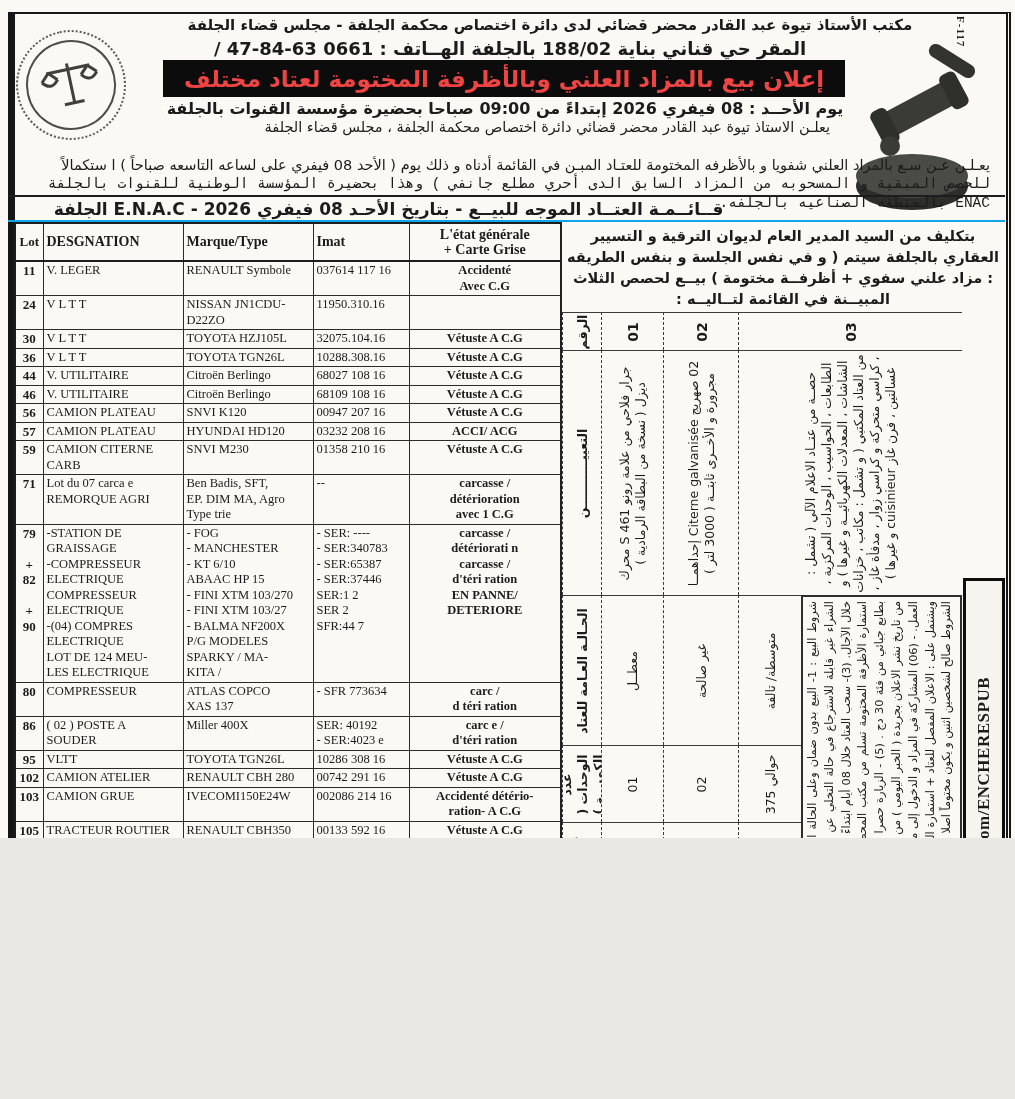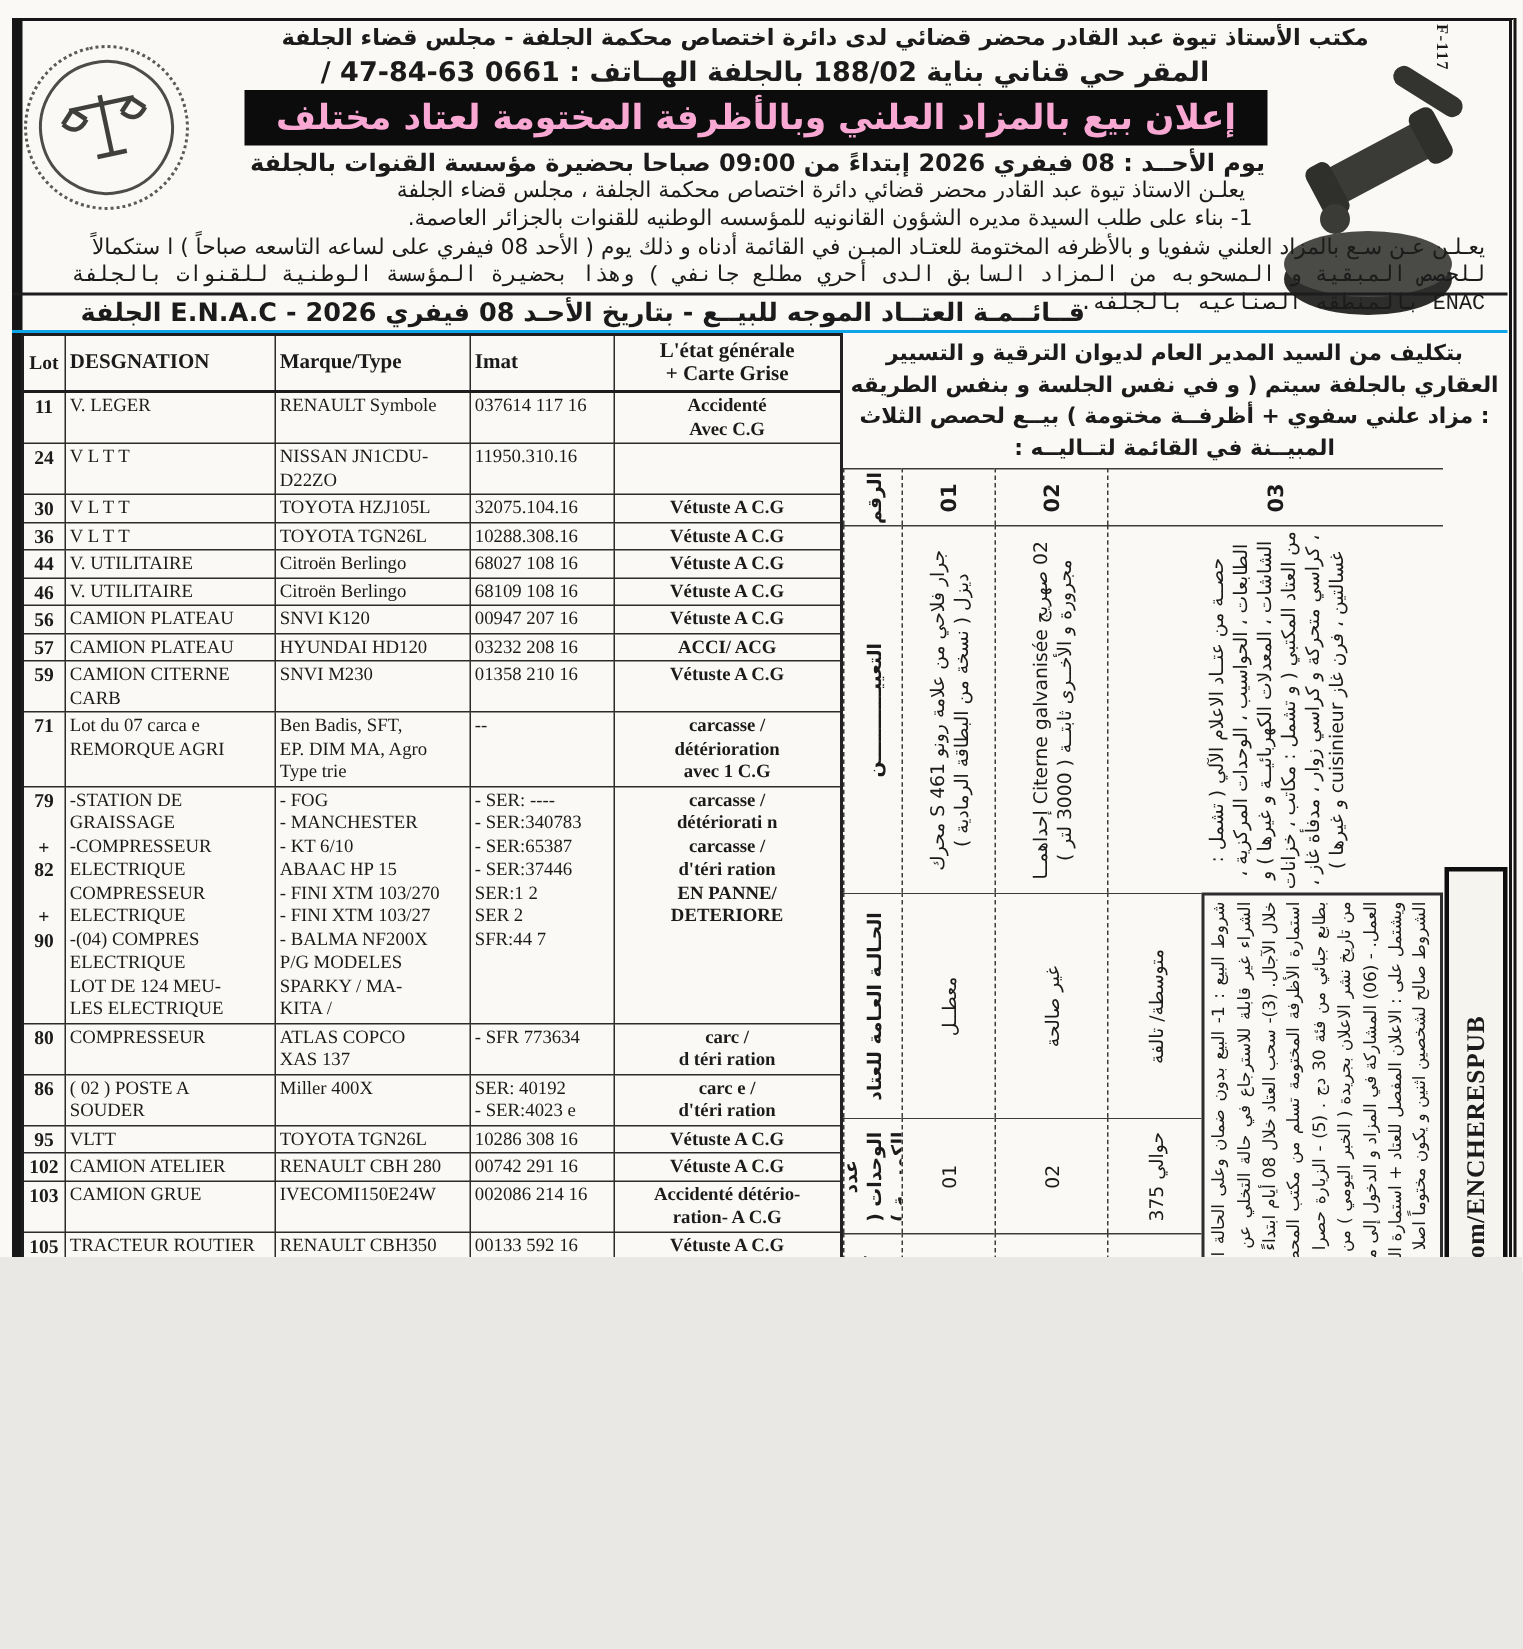--- a/index.html
+++ b/index.html
@@ -9,21 +9,21 @@
   #frame{position:absolute;left:8px;top:12px;width:991px;height:1051px;
          border:2px solid #161616;border-left:7px solid #161616;
          border-bottom:8px solid #161616;border-right:5px double #161616;}
   .ar{direction:rtl;unicode-bidi:plaintext;font-family:"DejaVu Sans",sans-serif;}
   
   #hdr-line1{position:absolute;left:150px;top:16px;width:800px;text-align:center;
              font-size:15px;font-weight:bold;}
   #hdr-line2{position:absolute;left:190px;top:38px;width:640px;text-align:center;
              font-size:18px;font-weight:bold;}
   #banner{position:absolute;left:163px;top:60px;width:682px;height:37px;background:#0c0c0c;
-          color:#f9a8d4;display:flex;align-items:center;justify-content:center;
+          color:#ef4444;display:flex;align-items:center;justify-content:center;
           font-size:23px;font-weight:bold;letter-spacing:.5px;}
   #dateline{position:absolute;left:160px;top:99px;width:690px;text-align:center;
             font-size:16px;font-weight:bold;}
   
   #stamp{position:absolute;left:16px;top:30px;width:110px;height:110px;transform:rotate(-12deg);}
   #stamp .ring1{position:absolute;inset:0;border:2px dotted #5a5a56;border-radius:50%;}
   #stamp .ring2{position:absolute;inset:10px;border:2px solid #4c4c48;border-radius:50%;}
   #stamp svg{position:absolute;left:25px;top:25px;}
   
   #gavel{position:absolute;left:848px;top:26px;}
@@ -118,21 +118,20 @@
     <rect x="78" y="28" width="52" height="14" rx="7" transform="rotate(32 104 35)" fill="#33332f"></rect>
     <circle cx="42" cy="120" r="10" fill="#3a3a36"></circle>
   </svg>
 
   <div id="hdr-line1" class="ar">مكتب الأستاذ تيوة عبد القادر محضر قضائي لدى دائرة اختصاص محكمة الجلفة - مجلس قضاء الجلفة</div>
   <div id="hdr-line2" class="ar">المقر حي قناني بناية 188/02 بالجلفة الهــاتف : 0661 63-84-47 / 0657 78-88-88</div>
   <div id="banner" class="ar">إعلان بيع بالمزاد العلني وبالأظرفة المختومة لعتاد مختلف</div>
   <div id="dateline" class="ar">يوم الأحــد : 08 فيفري 2026 إبتداءً من 09:00 صباحا بحضيرة مؤسسة القنوات بالجلفة</div>
 
   <div class="intro-line ar" style="top:118px;padding-left:0;padding-right:160px;box-sizing:border-box;">يعلـن الاستاذ تيوة عبد القادر محضر قضائي دائرة اختصاص محكمة الجلفة ، مجلس قضاء الجلفة</div>
-  <div class="intro-line ar" style="top:137px;padding-right:155px;box-sizing:border-box;">1- بناء على طلب السيدة مديره الشؤون القانونيه للمؤسسه الوطنيه للقنوات بالجزائر العاصمة.</div>
   <div class="intro-line ar" style="top:156px;">يعـلـن عـن سـع بالمزاد العلني شفويا و بالأظرفه المختومة للعتـاد المبـن في القائمة أدناه و ذلك يوم ( الأحد 08 فيفري على لساعه التاسعه صباحاً ) ا ستكمالاً</div>
   <div class="intro-line ar" style="top:175px;font-family:Liberation Mono, monospace;">للحصص المبقية و المسحوبه من المزاد السابق الدى أحري مطلع جانفي ) وهذا بحضيرة المؤسسة الوطنية للقنوات بالجلفة ENAC بالمنطقه الصناعيه بالجلفه.</div>
 
   <div id="strip" class="ar">قــائــمـة العتــاد الموجه للبيــع - بتاريخ الأحـد 08 فيفري 2026 - E.N.A.C الجلفة</div>
 
   <table id="ftable">
     <colgroup>
       <col style="width:28px">
         <col style="width:140px">
         <col style="width:130px">

